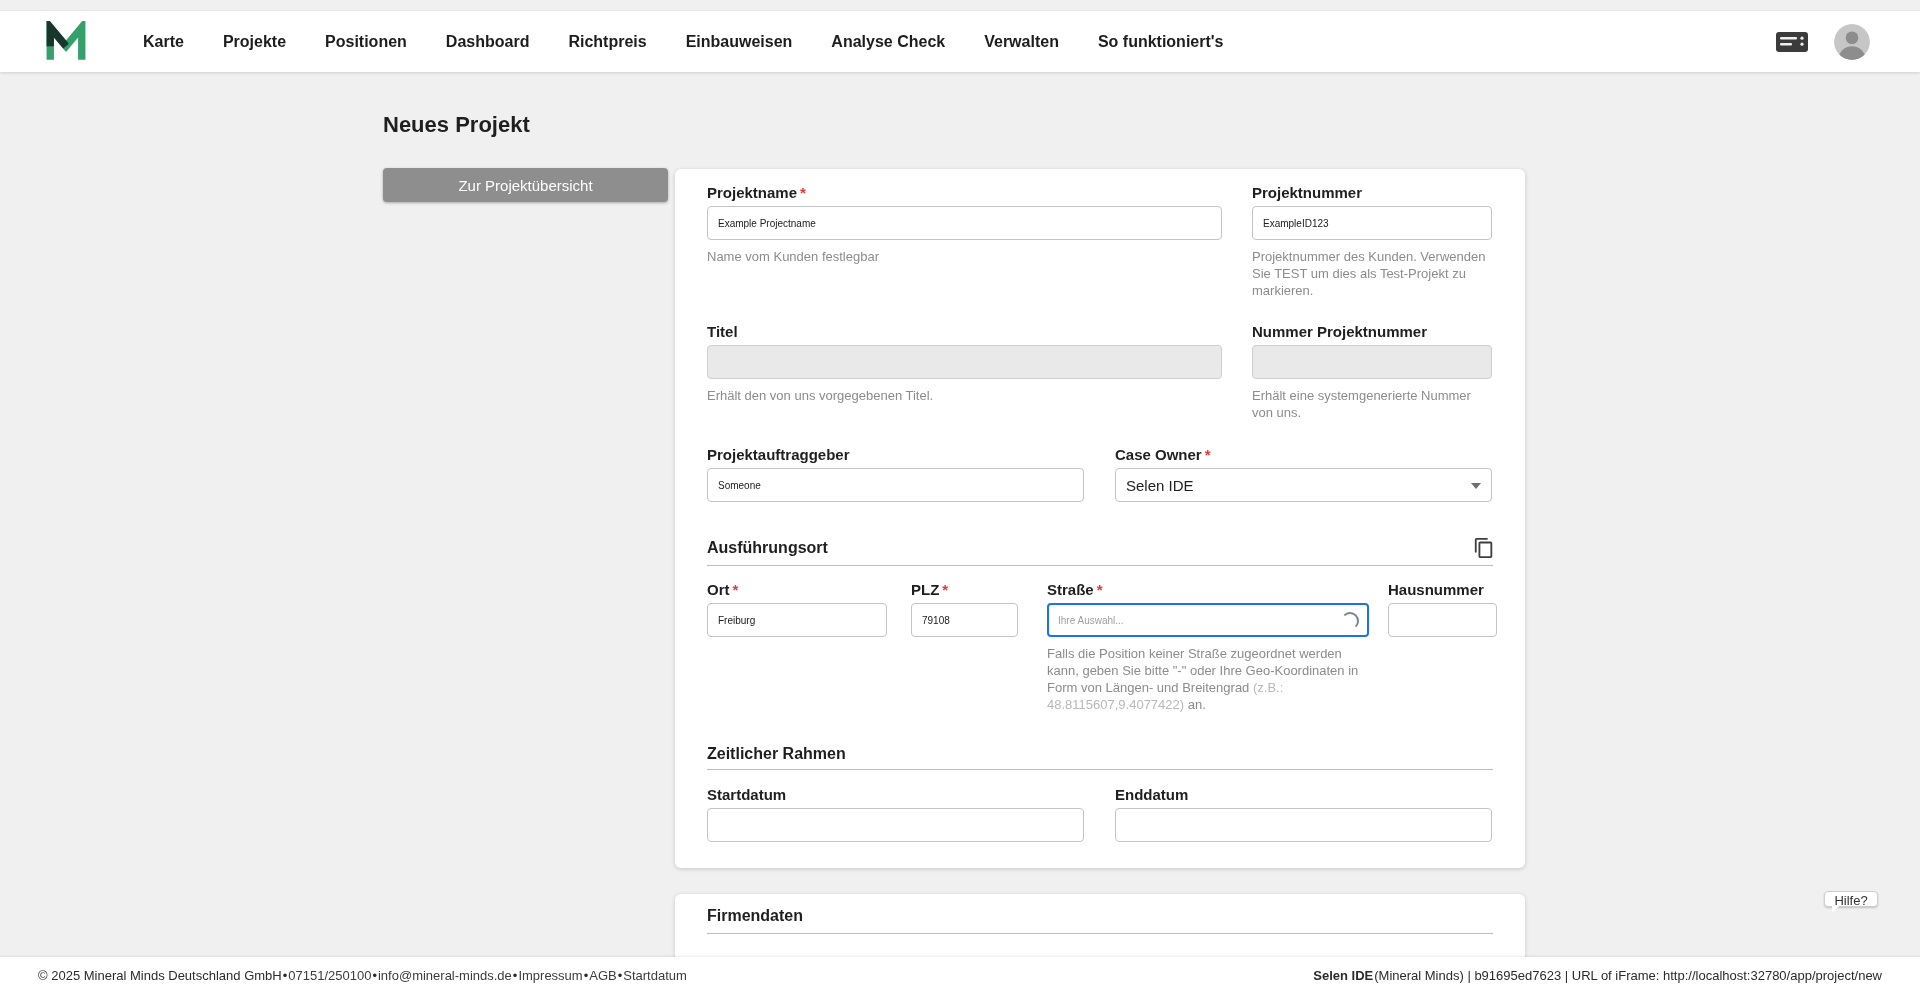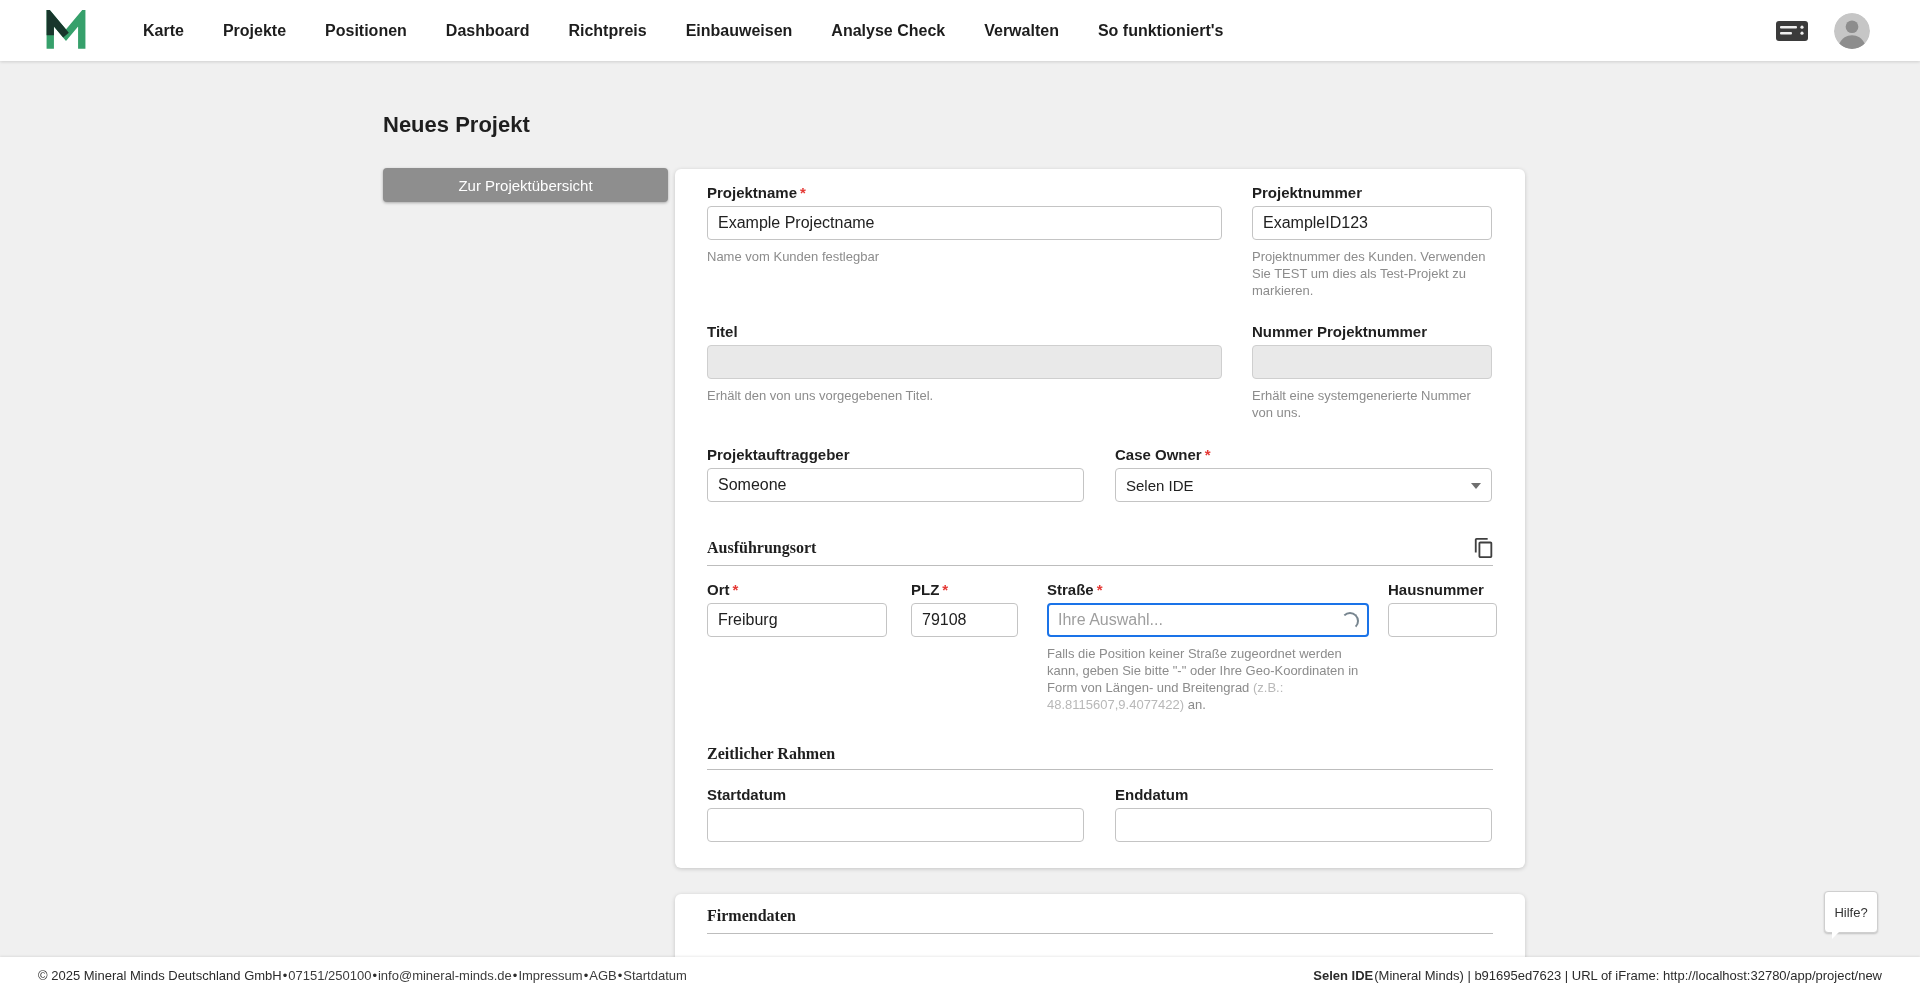--- a/index.html
+++ b/index.html
@@ -4,21 +4,21 @@
 <style>
   html,body { margin:0; padding:0; }
   body {
     width:1920px; height:994px; position:relative; overflow:hidden;
     background:#f0f0f0; color:#212121;
     font-family:"Liberation Sans", sans-serif;
   }
 
   
   .navbar {
-    position:absolute; top:0; left:0; width:1920px; height:61px;
+    position:absolute; top:11px; left:0; width:1920px; height:61px;
     background:#ffffff; display:flex; align-items:center;
     box-shadow:0 1px 3px rgba(0,0,0,.14); z-index:40;
   }
   .logo { margin-left:45px; display:flex; align-items:center; cursor:pointer; }
   .nav-items { display:flex; margin-left:56px; gap:39px; align-items:center; }
   .nav-item { font-size:16px; font-weight:600; color:#1d1d1d; text-decoration:none; cursor:pointer; white-space:nowrap; }
   .nav-right { margin-left:auto; margin-right:50px; display:flex; align-items:center; gap:25px; }
   .icon-btn { display:flex; align-items:center; justify-content:center; cursor:pointer; background:none; border:none; padding:0; }
   .avatar { width:36px; height:36px; border-radius:50%; overflow:hidden; display:flex; cursor:pointer; }
 
@@ -37,21 +37,21 @@
   }
   .card-1 { left:675px; top:169px; width:850px; height:699px; }
   .card-2 { left:675px; top:894px; width:850px; height:80px; z-index:1; }
 
   .fgroup { position:absolute; }
   .flabel { display:block; font-size:15px; font-weight:700; color:#1f1f1f; height:18px; line-height:18px; margin-bottom:4px; white-space:nowrap; }
   .req { color:#e53935; margin-left:3px; }
   .finput {
     width:100%; height:34px; box-sizing:border-box;
     border:1px solid #c4c4c4; border-radius:4px; padding:0 10px;
-    font-size:16px; font-family:inherit; color:#212121; background:#fff; outline:none;
+    font-size:10px; font-family:inherit; color:#212121; background:#fff; outline:none;
   }
   .finput:disabled { background:#e9e9e9; border-color:#cfcfcf; }
   .finput::placeholder { color:#9e9e9e; opacity:1; }
   .finput.focus { border:2px solid #1a73e8; padding:0 9px; }
   .input-wrap { position:relative; }
   .spinner {
     position:absolute; right:10px; top:50%; margin-top:-8px;
     width:14px; height:14px; border-radius:50%;
     border:2px solid #77858f; border-left-color:transparent; border-bottom-color:transparent;
     animation:spin 1s linear infinite;
@@ -68,26 +68,26 @@
   .caret {
     position:absolute; right:10px; top:14px; width:0; height:0;
     border-left:5px solid transparent; border-right:5px solid transparent;
     border-top:6px solid #6f6f6f;
   }
 
   .section-head {
     position:absolute; left:32px; width:788px; height:26px;
     display:flex; align-items:center; justify-content:space-between;
   }
-  .section-head h2 { margin:0; font-size:16px; font-weight:700; color:#1f1f1f;font-family:Liberation Serif, serif; }
+  .section-head h2 { margin:0; font-size:16px; font-weight:700; color:#1f1f1f; }
   .rule { position:absolute; left:32px; width:786px; border:none; border-top:1px solid #bdbdbd; margin:0; }
 
   
   .help-btn {
-    position:absolute; left:1824px; top:891px; width:54px; height:42px; z-index:30;
+    position:absolute; left:1824px; top:891px; width:54px; height:16px; z-index:30;
     background:#fff; border:1px solid #cfcfcf; border-radius:4px;
     font-size:13px; font-family:inherit; color:#333; cursor:pointer;
     box-shadow:0 1px 2px rgba(0,0,0,.2);
   }
   .help-btn::after {
     content:""; position:absolute; left:7px; bottom:-7px; width:0; height:0;
     border-top:7px solid #fff; border-right:7px solid transparent;
   }
 
   

